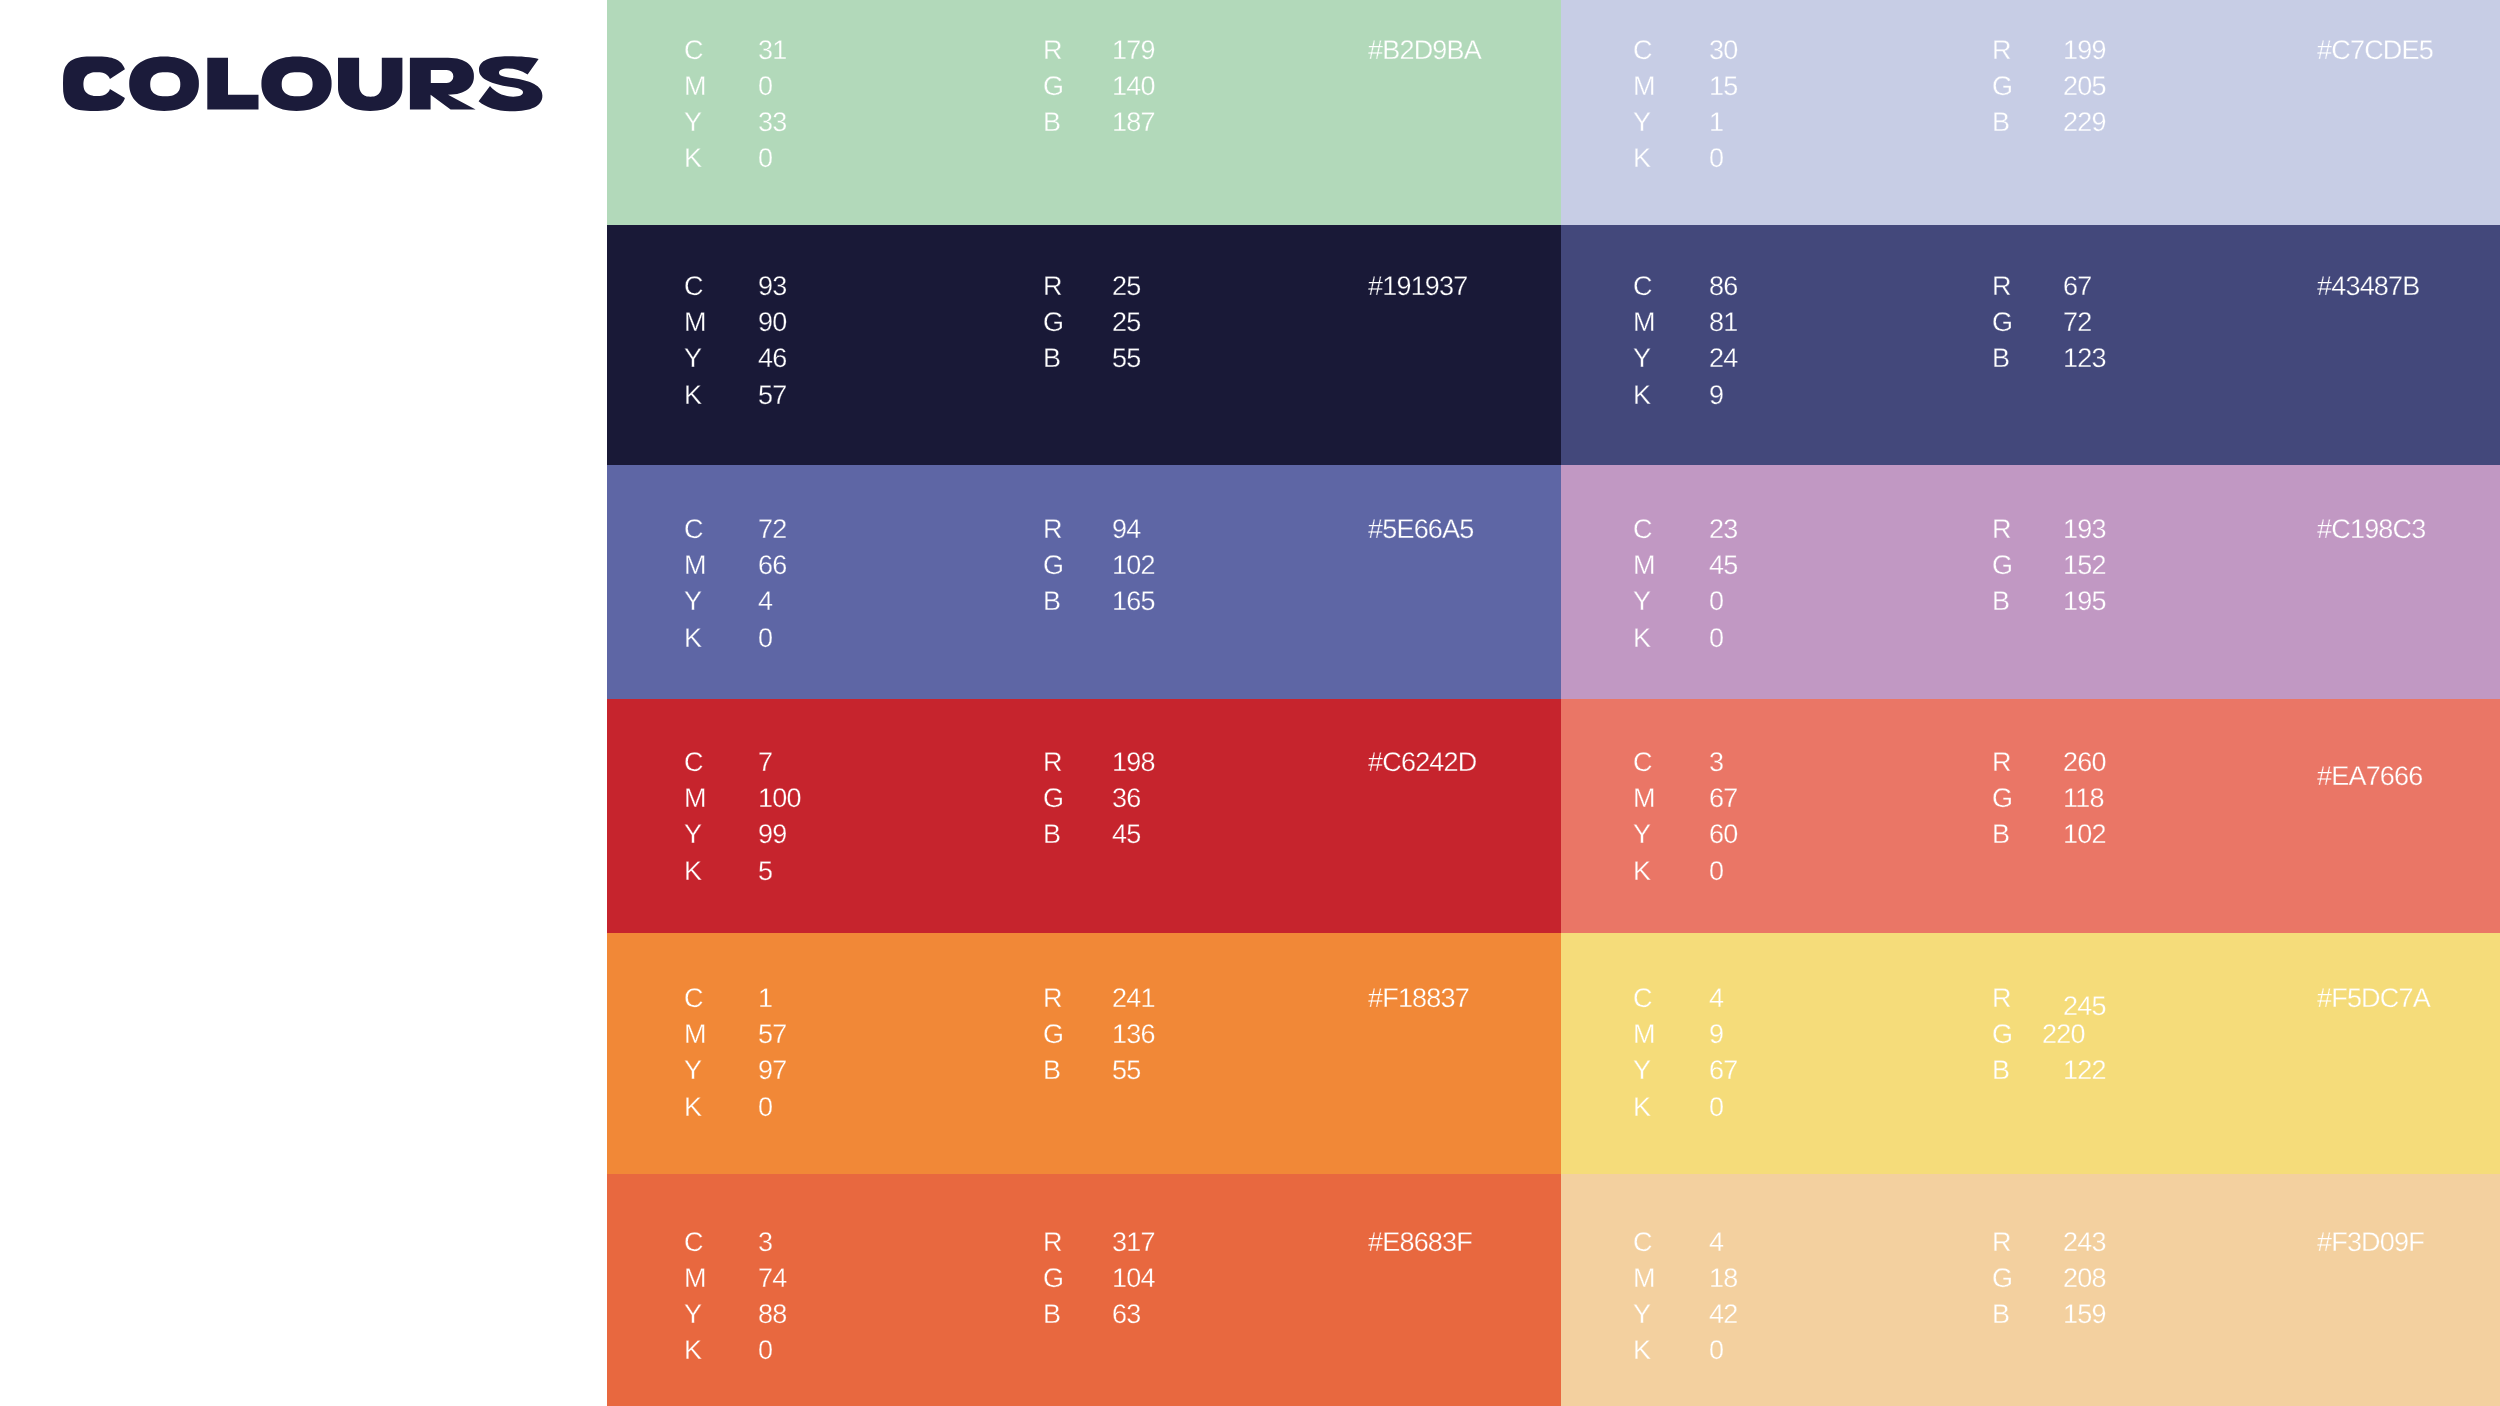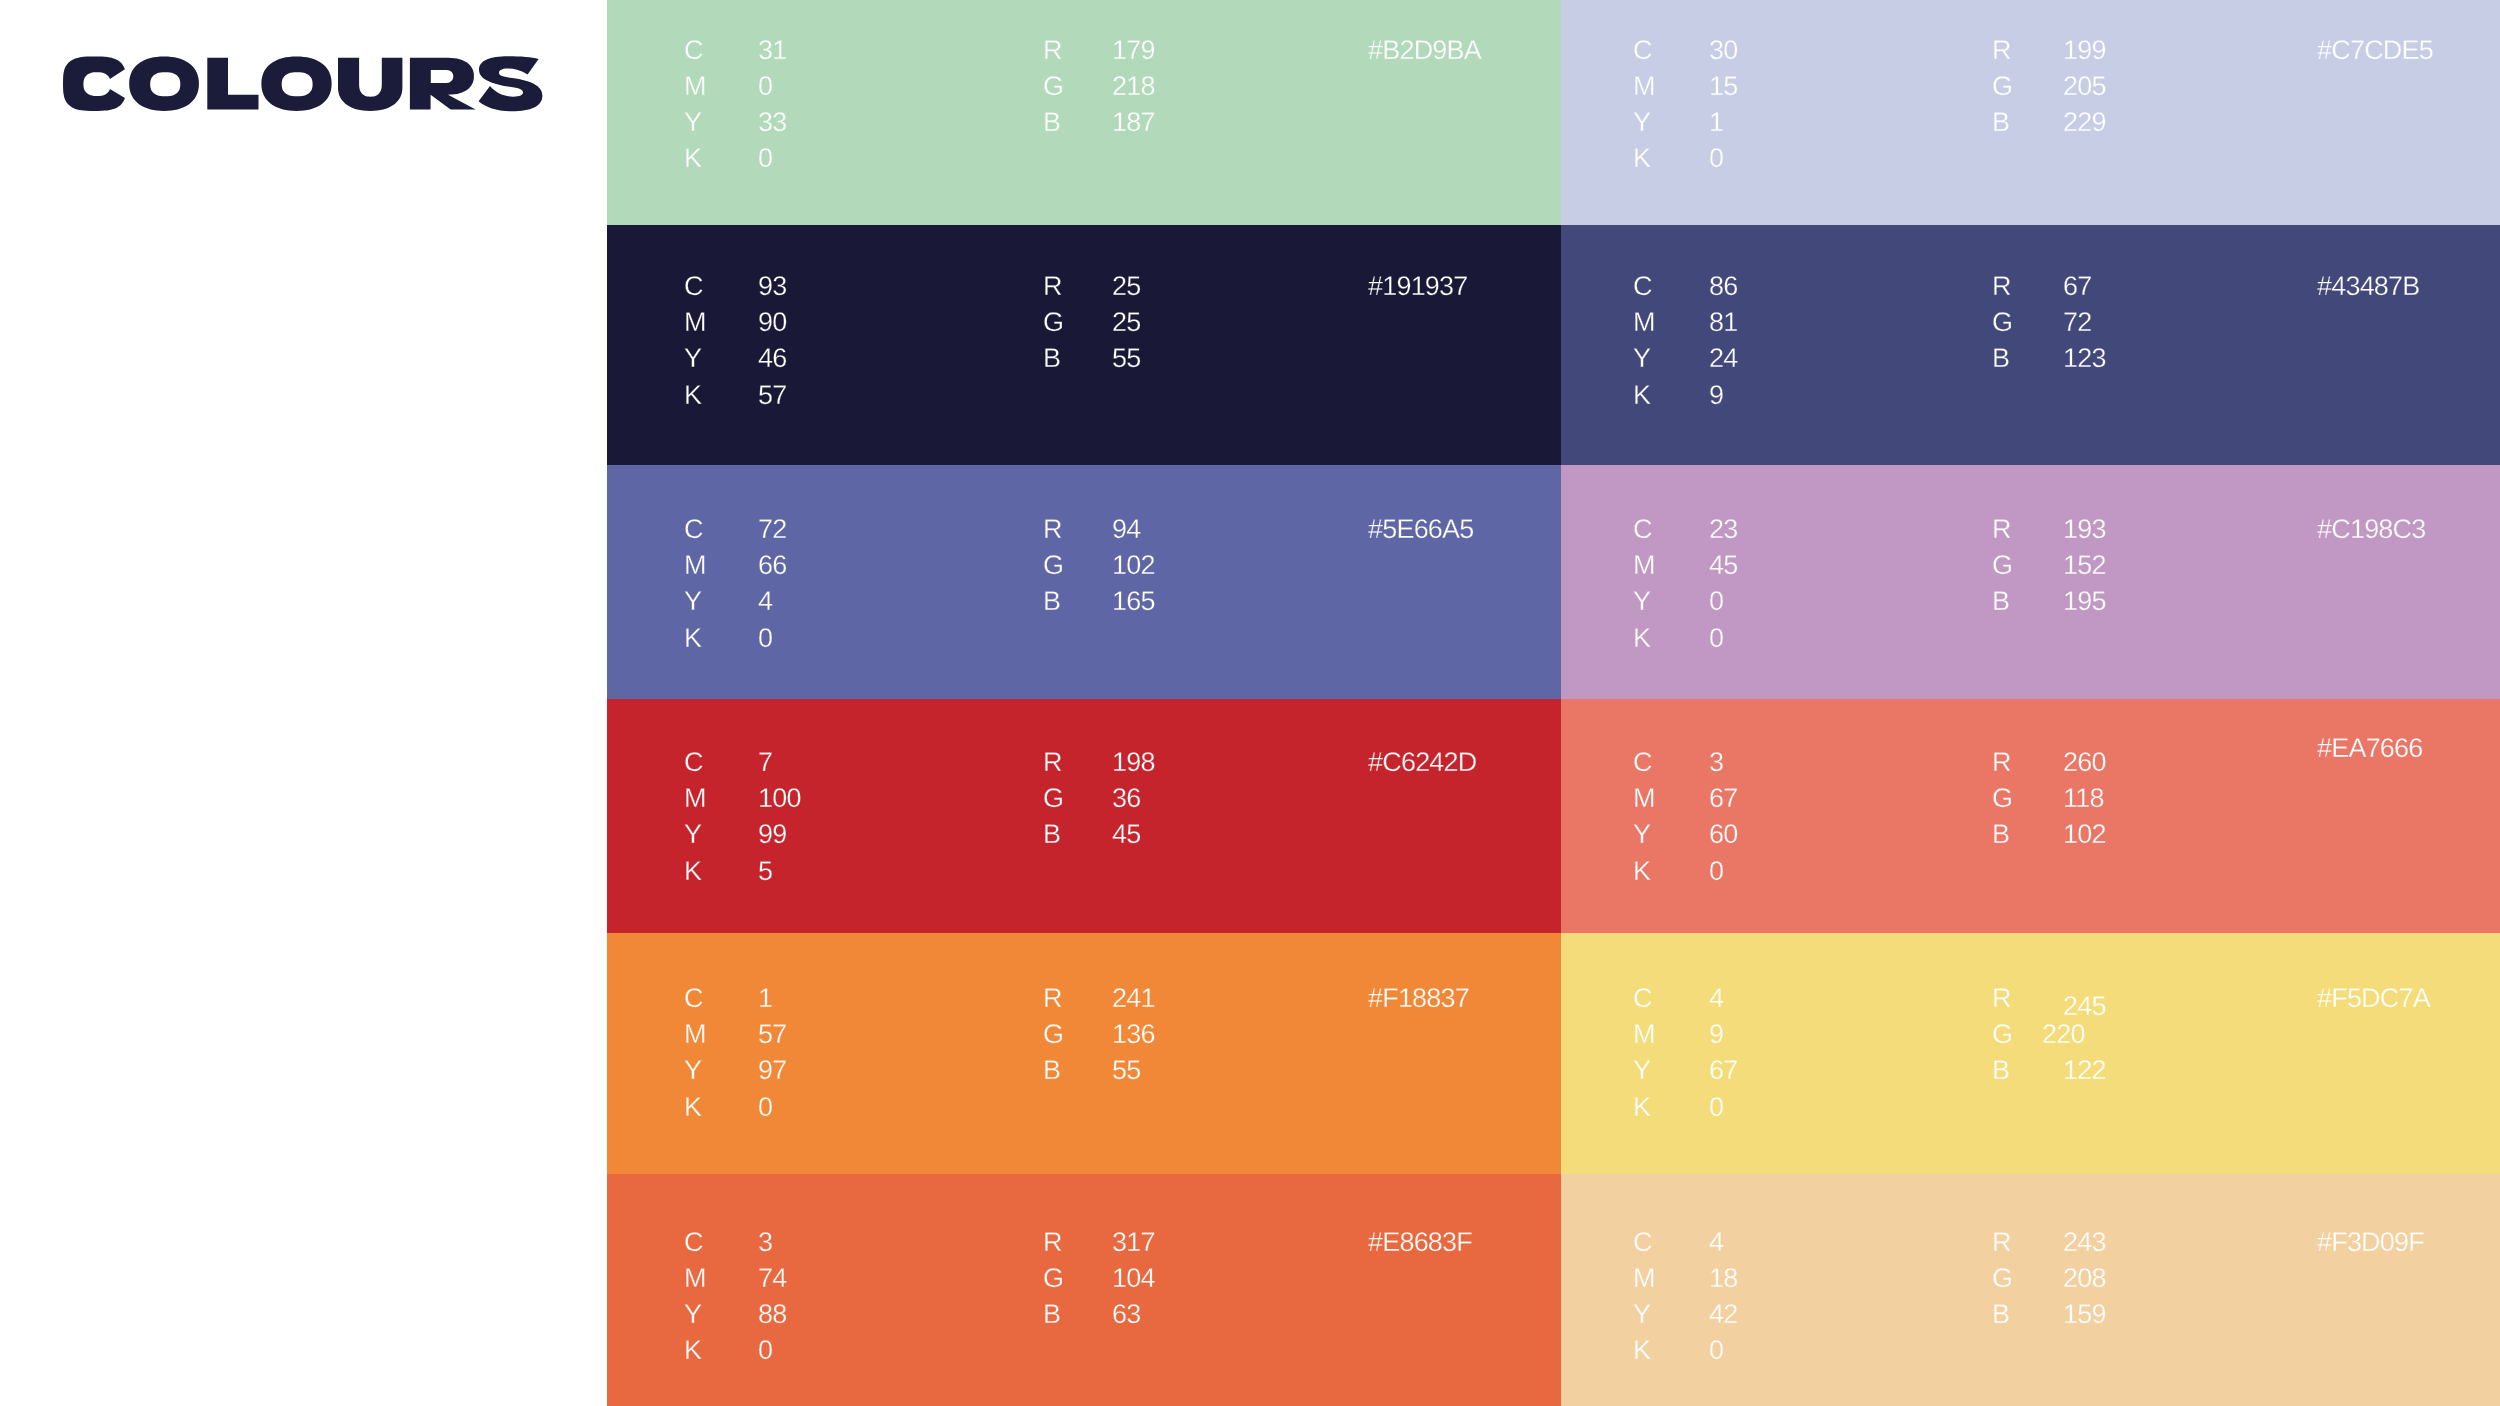--- a/index.html
+++ b/index.html
@@ -42,21 +42,21 @@
 
   <div class="grid" id="grid">
       <div class="swatch" style="left: 607px; top: 0px; width: 954px; height: 225px; background: rgb(178, 217, 186); color: rgb(255, 255, 255); -webkit-text-stroke-color: rgb(178, 217, 186);">
         <span class="t" style="left:77px;top:36.5px">C</span>
         <span class="t" style="left:151px;top:36.5px">31</span>
         <span class="t" style="left:436px;top:36.5px">R</span>
         <span class="t" style="left:505px;top:36.5px">179</span>
         <span class="t" style="left:77px;top:72.7px">M</span>
         <span class="t" style="left:151px;top:72.7px">0</span>
         <span class="t" style="left:436px;top:72.7px">G</span>
-        <span class="t" style="left:505px;top:72.7px">218</span>
+        <span class="t" style="left:505px;top:72.7px">140</span>
         <span class="t" style="left:77px;top:108.9px">Y</span>
         <span class="t" style="left:151px;top:108.9px">33</span>
         <span class="t" style="left:436px;top:108.9px">B</span>
         <span class="t" style="left:505px;top:108.9px">187</span>
         <span class="t" style="left:77px;top:145.10000000000002px">K</span>
         <span class="t" style="left:151px;top:145.10000000000002px">0</span>
         <span class="t" style="left:761px;top:36.5px">#B2D9BA</span>
       </div>
       <div class="swatch" style="left: 1561px; top: 0px; width: 939px; height: 225px; background: rgb(199, 205, 229); color: rgb(255, 255, 255); -webkit-text-stroke-color: rgb(199, 205, 229);">
         <span class="t" style="left:72px;top:36.5px">C</span>
@@ -168,21 +168,21 @@
         <span class="t" style="left:72px;top:86.2px">M</span>
         <span class="t" style="left:148px;top:86.2px">67</span>
         <span class="t" style="left:431px;top:86.2px">G</span>
         <span class="t" style="left:502px;top:86.2px">118</span>
         <span class="t" style="left:72px;top:122.4px">Y</span>
         <span class="t" style="left:148px;top:122.4px">60</span>
         <span class="t" style="left:431px;top:122.4px">B</span>
         <span class="t" style="left:502px;top:122.4px">102</span>
         <span class="t" style="left:72px;top:158.60000000000002px">K</span>
         <span class="t" style="left:148px;top:158.60000000000002px">0</span>
-        <span class="t" style="left:756px;top:36px">#EA7666</span>
+        <span class="t" style="left:756px;top:64px">#EA7666</span>
       </div>
       <div class="swatch" style="left: 607px; top: 933px; width: 954px; height: 241px; background: rgb(241, 136, 55); color: rgb(255, 255, 255); -webkit-text-stroke-color: rgb(241, 136, 55);">
         <span class="t" style="left:77px;top:52px">C</span>
         <span class="t" style="left:151px;top:52px">1</span>
         <span class="t" style="left:436px;top:52px">R</span>
         <span class="t" style="left:505px;top:52px">241</span>
         <span class="t" style="left:77px;top:88.2px">M</span>
         <span class="t" style="left:151px;top:88.2px">57</span>
         <span class="t" style="left:436px;top:88.2px">G</span>
         <span class="t" style="left:505px;top:88.2px">136</span>

